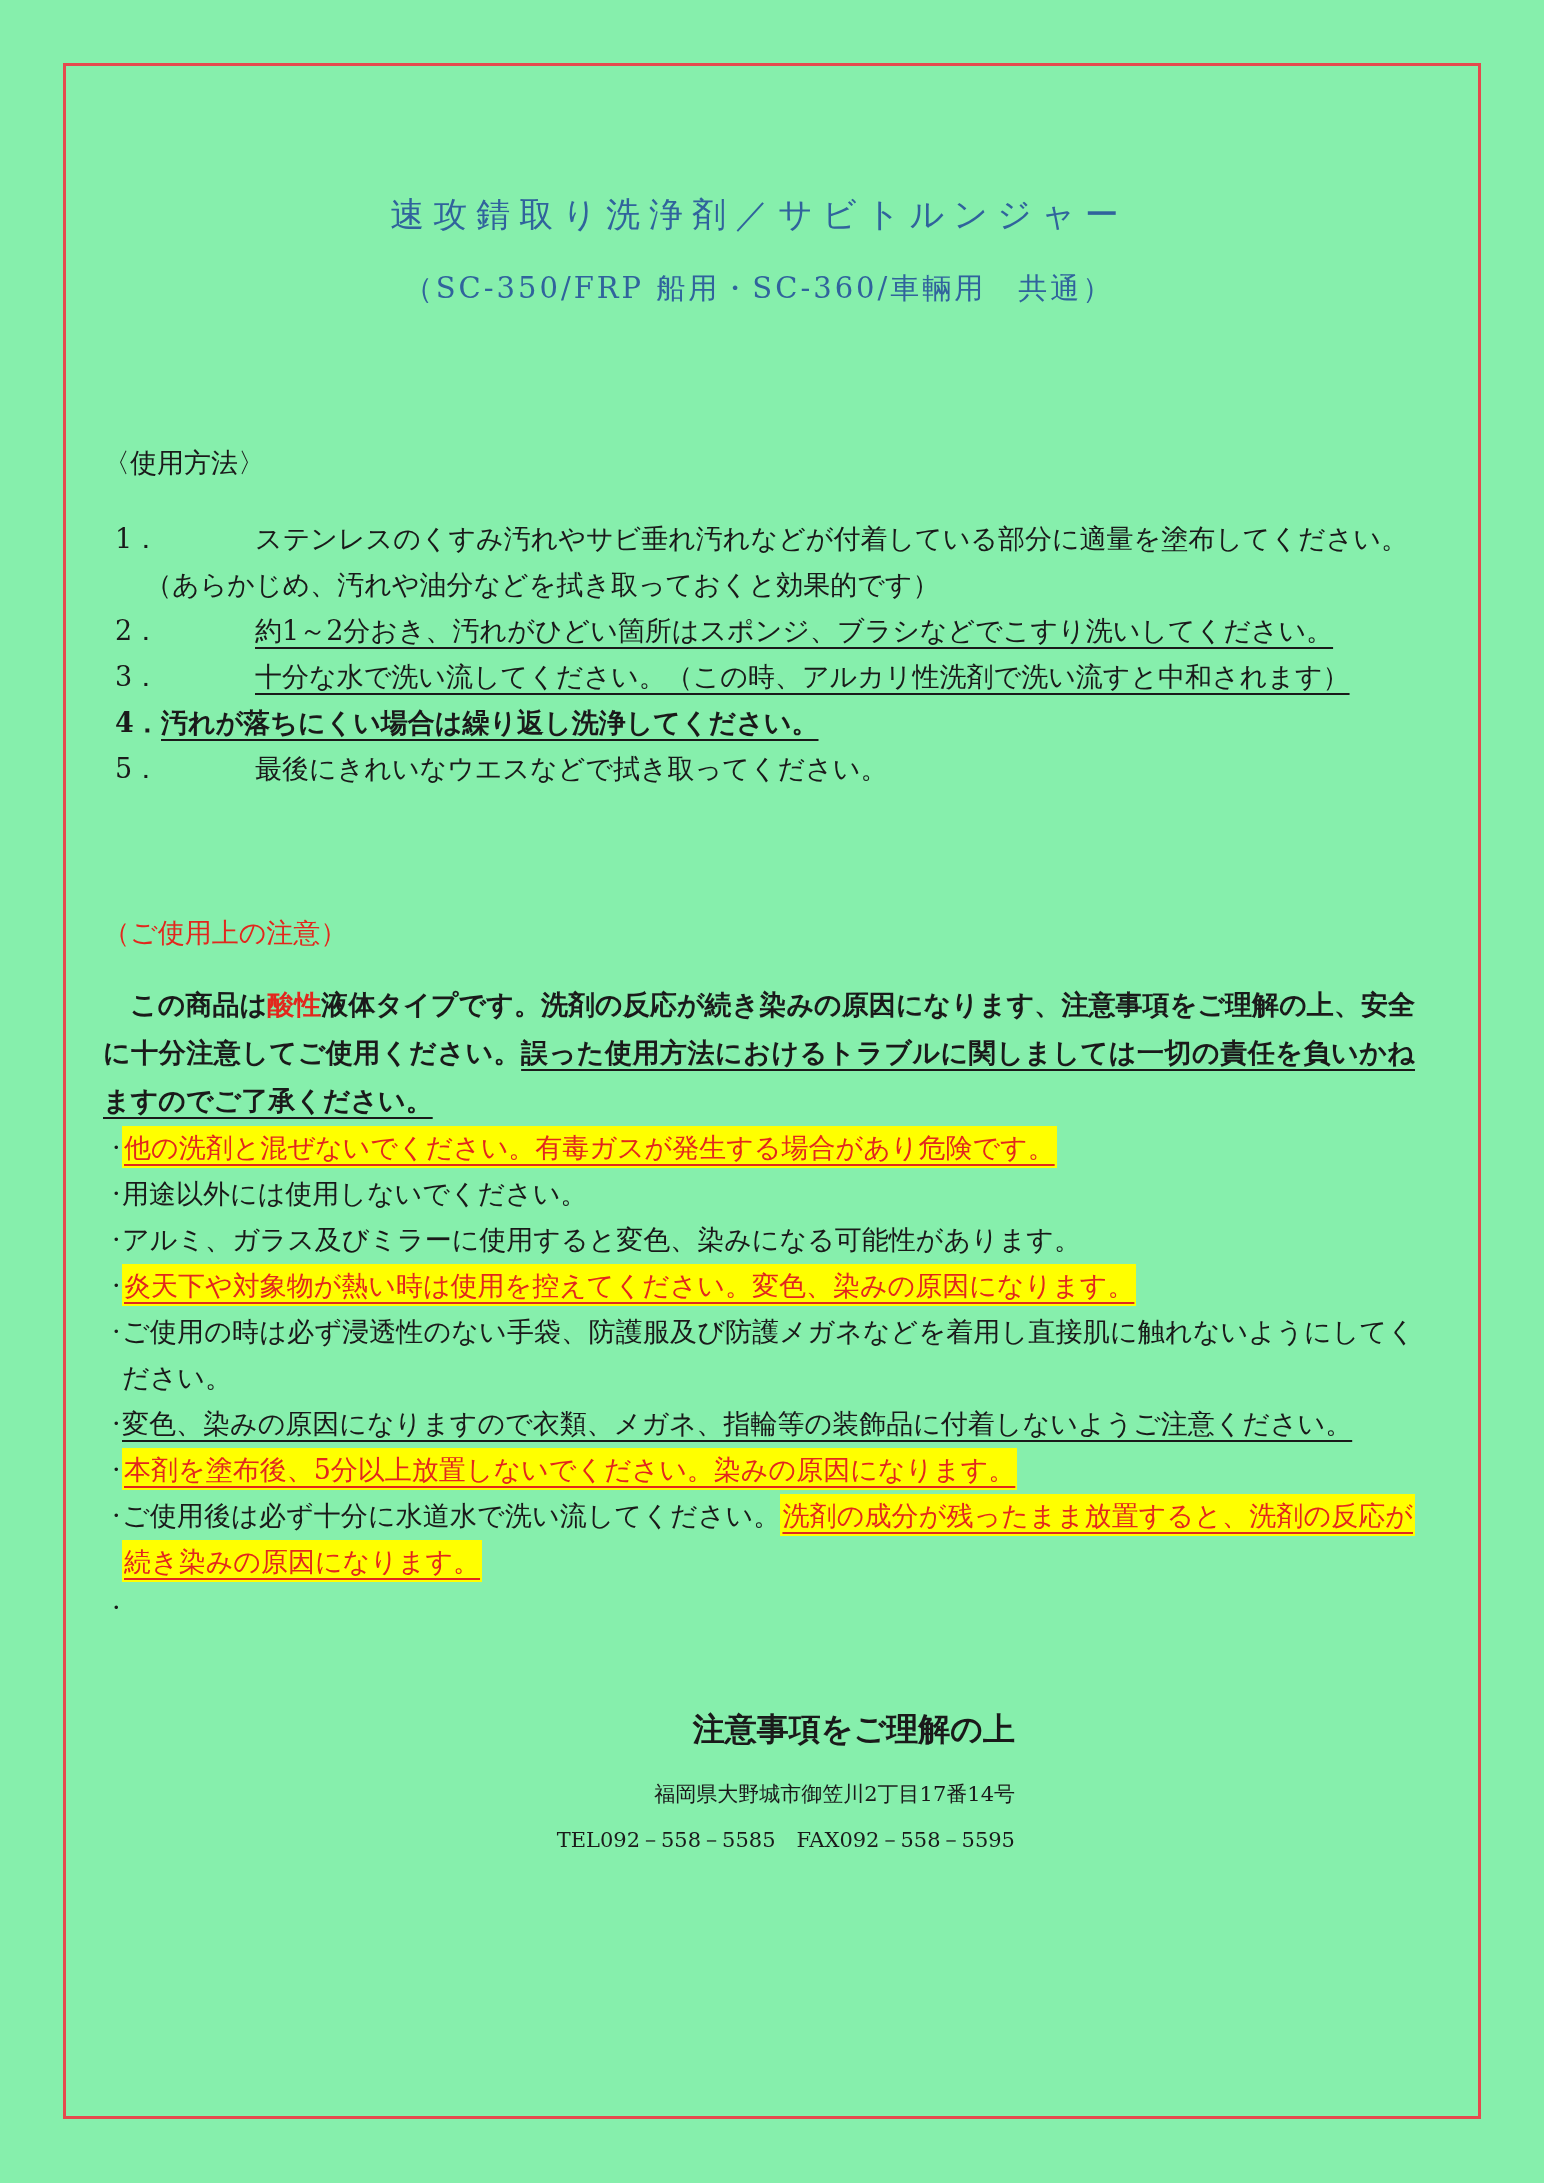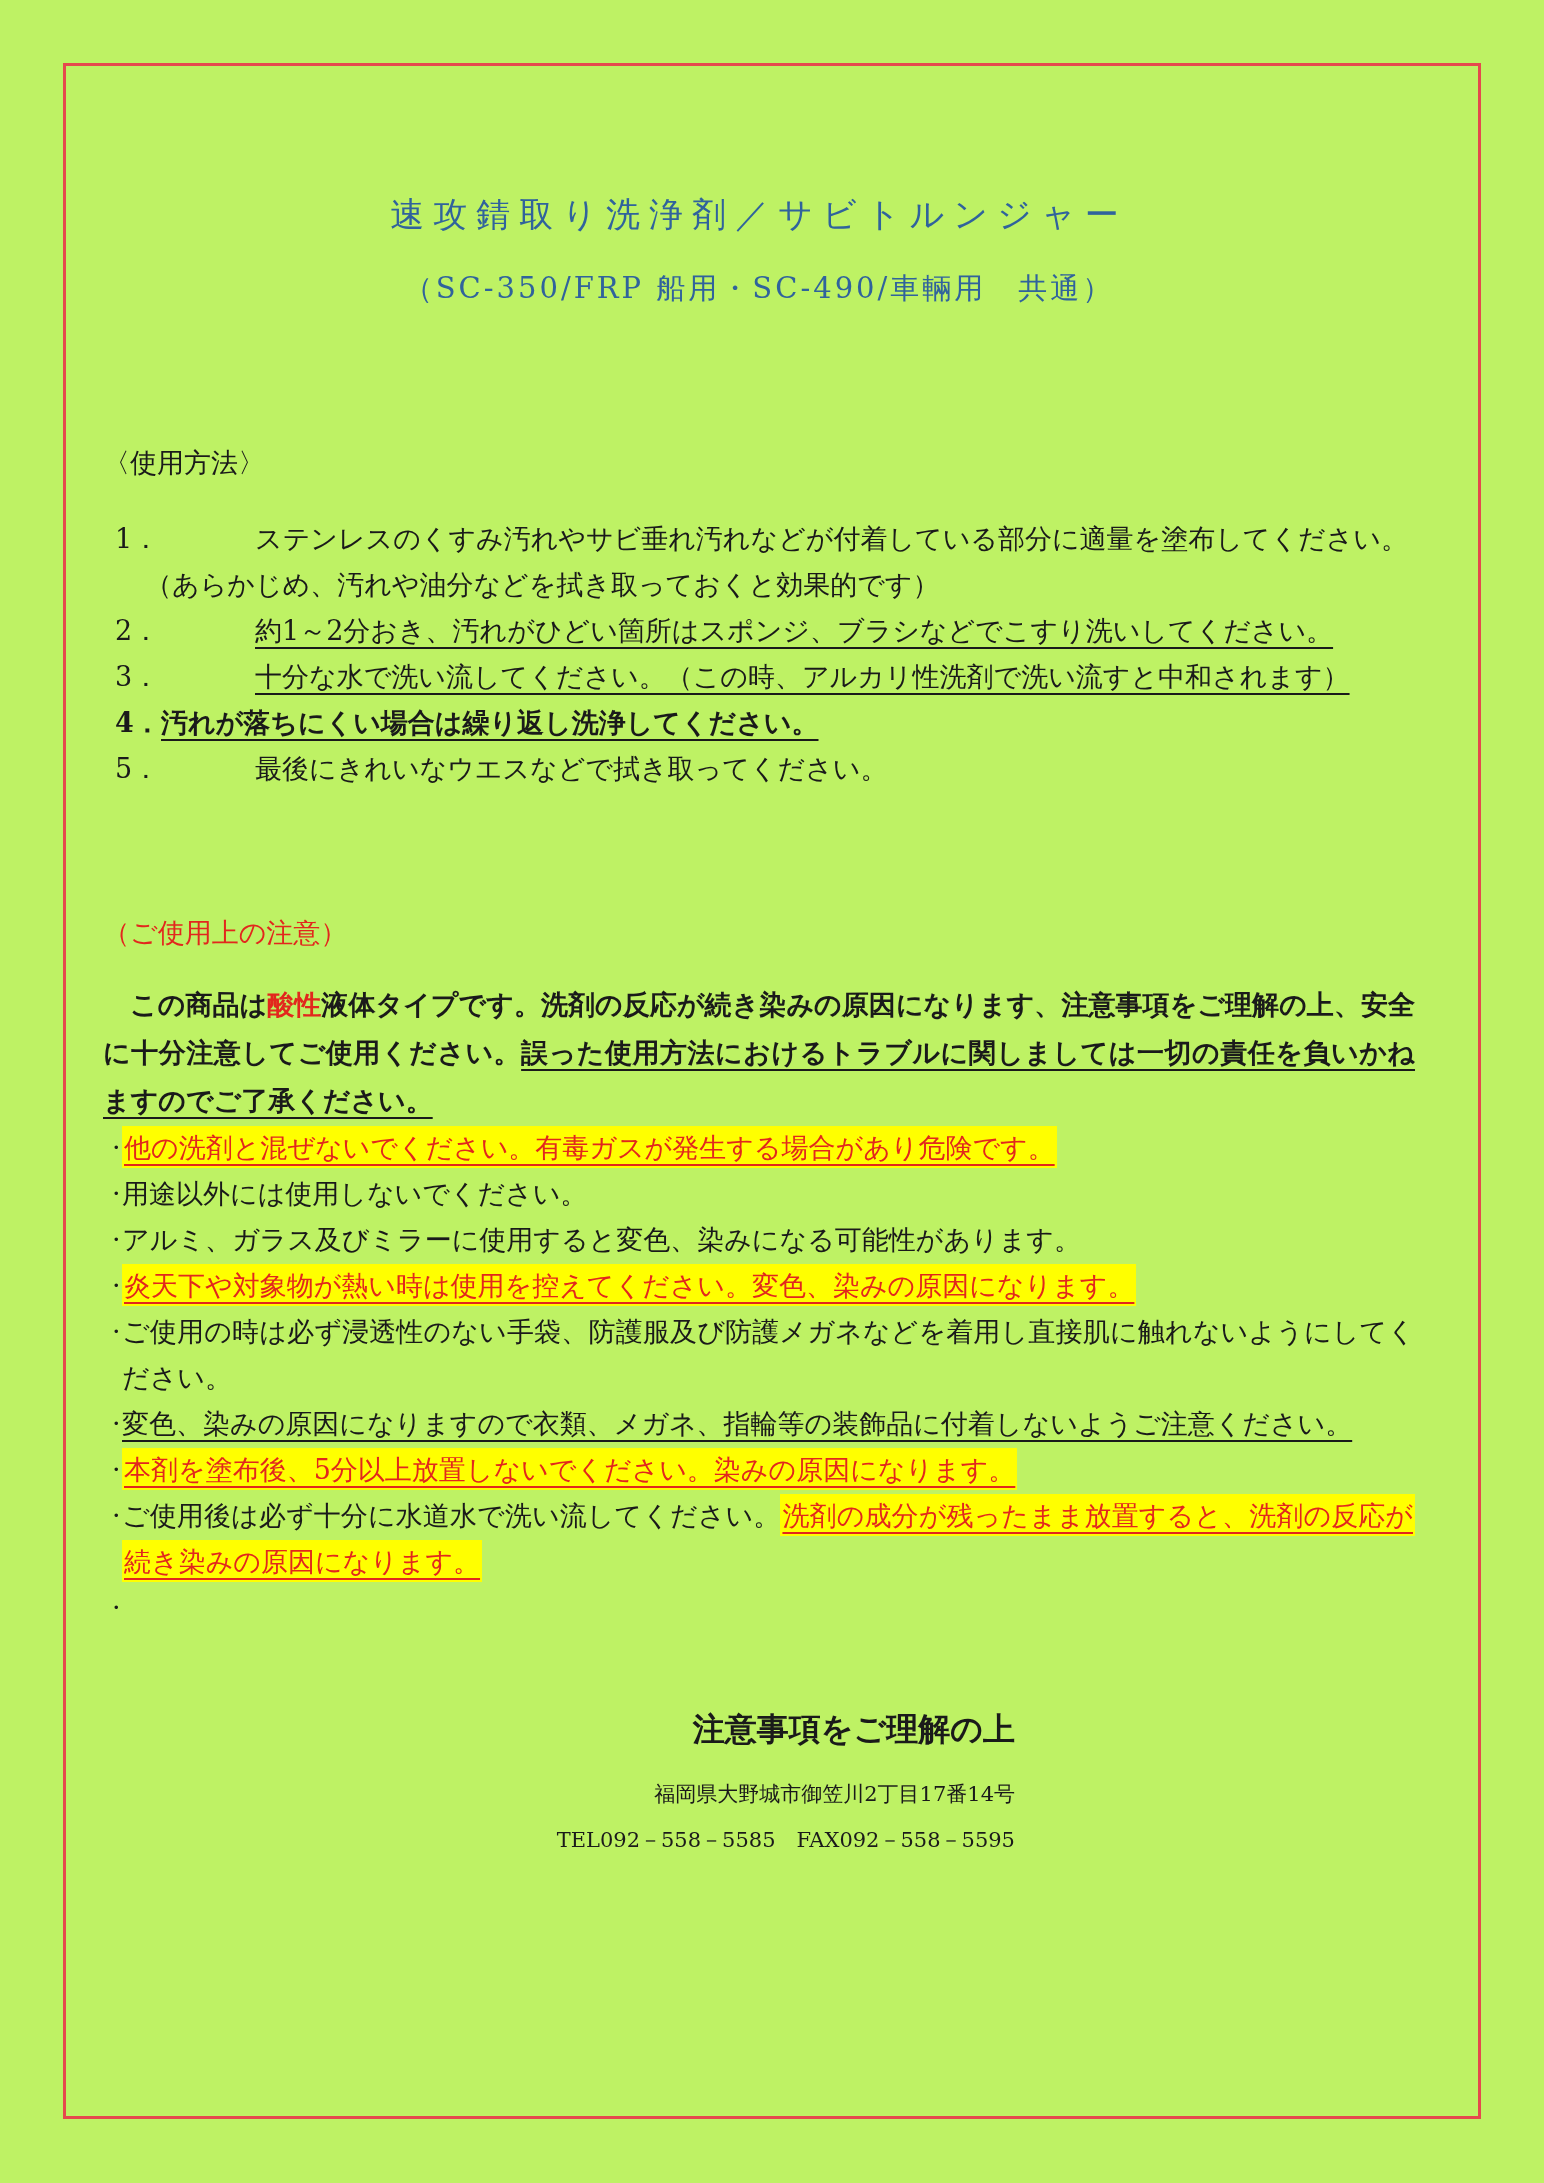--- a/index.html
+++ b/index.html
@@ -7,21 +7,21 @@
     --warn_red: #e2271d;
     --hl_yellow: #ffff00;
     --border_red: #e5494d;
     --ink: #1a1a1a;
   }
   html, body { margin: 0; padding: 0; background: #ffffff; }
   .page {
     position: relative;
     width: 1544px;
     height: 2183px;
-    background: #bef264;
+    background: #86efac;
     font-family: "DejaVu Serif", "Liberation Serif", serif;
     color: var(--ink);
     overflow: hidden;
   }
   .frame {
     position: absolute;
     left: 63px; top: 63px;
     width: 1418px; height: 2056px;
     border: 3px solid var(--border_red);
     box-sizing: border-box;
@@ -94,21 +94,21 @@
 </style>
 </head>
 <body>
 
 <div class="page">
   <div class="frame"></div>
 
   <div class="content">
 
     <h1 class="title">速攻錆取り洗浄剤／サビトルンジャー</h1>
-    <h2 class="subtitle">（SC-350/FRP 船用・SC-490/車輛用　共通）</h2>
+    <h2 class="subtitle">（SC-350/FRP 船用・SC-360/車輛用　共通）</h2>
 
     <div class="usage-heading">〈使用方法〉</div>
 
     <div class="steps">
       <div class="step">
         <span class="num">1．</span><span class="stext">ステンレスのくすみ汚れやサビ垂れ汚れなどが付着している部分に適量を塗布してください。</span>
       </div>
       <div class="step note">
         <span class="stext">（あらかじめ、汚れや油分などを拭き取っておくと効果的です）</span>
       </div>

